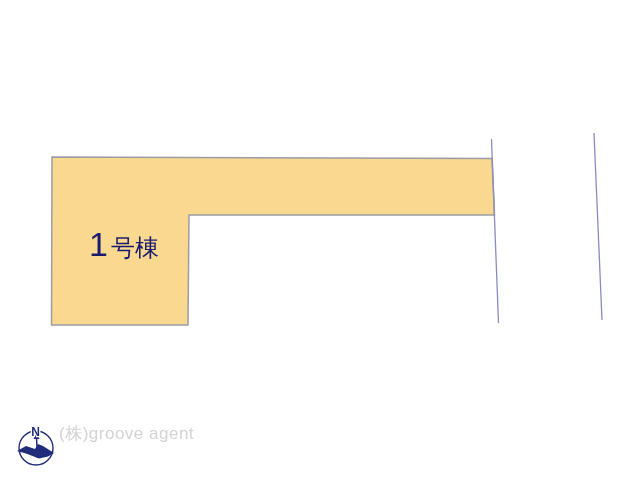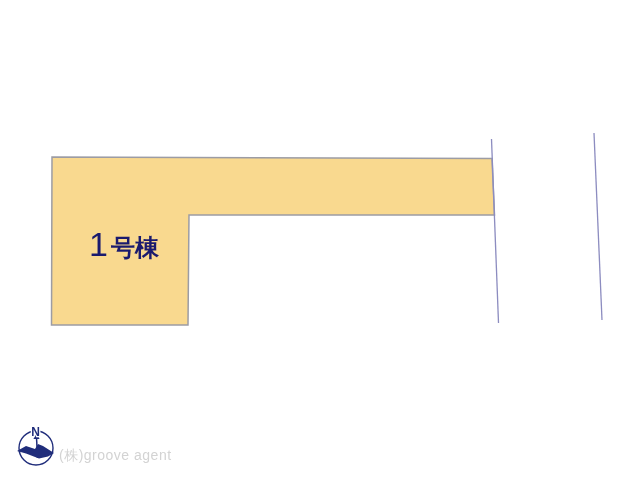--- a/index.html
+++ b/index.html
@@ -41,21 +41,21 @@
   }
   .building-label .num {
     font-size: 34px;
     line-height: 1;
     font-weight: 400;
   }
   .building-label .suffix {
     font-size: 24px;
     line-height: 1;
     margin-left: 3px;
-    font-weight: 700;
+    font-weight: 400;
   }
   .compass {
     position: absolute;
     left: 12px;
     top: 423px;
     width: 48px;
     height: 48px;
   }
   .compass .ring {
     fill: none;
@@ -75,22 +75,22 @@
     font-weight: 600;
     fill: #202d7b;
     stroke: #ffffff;
     stroke-width: 2.5;
     paint-order: stroke;
     text-anchor: middle;
   }
   .footer-text {
     position: absolute;
     left: 59px;
-    top: 447px;
-    font-size: 14px;
+    top: 422px;
+    font-size: 17px;
     letter-spacing: 0.5px;
     color: #d3d3d3;
     white-space: nowrap;
   }
 </style>
 </head>
 <body>
 
 <div class="canvas">
 

